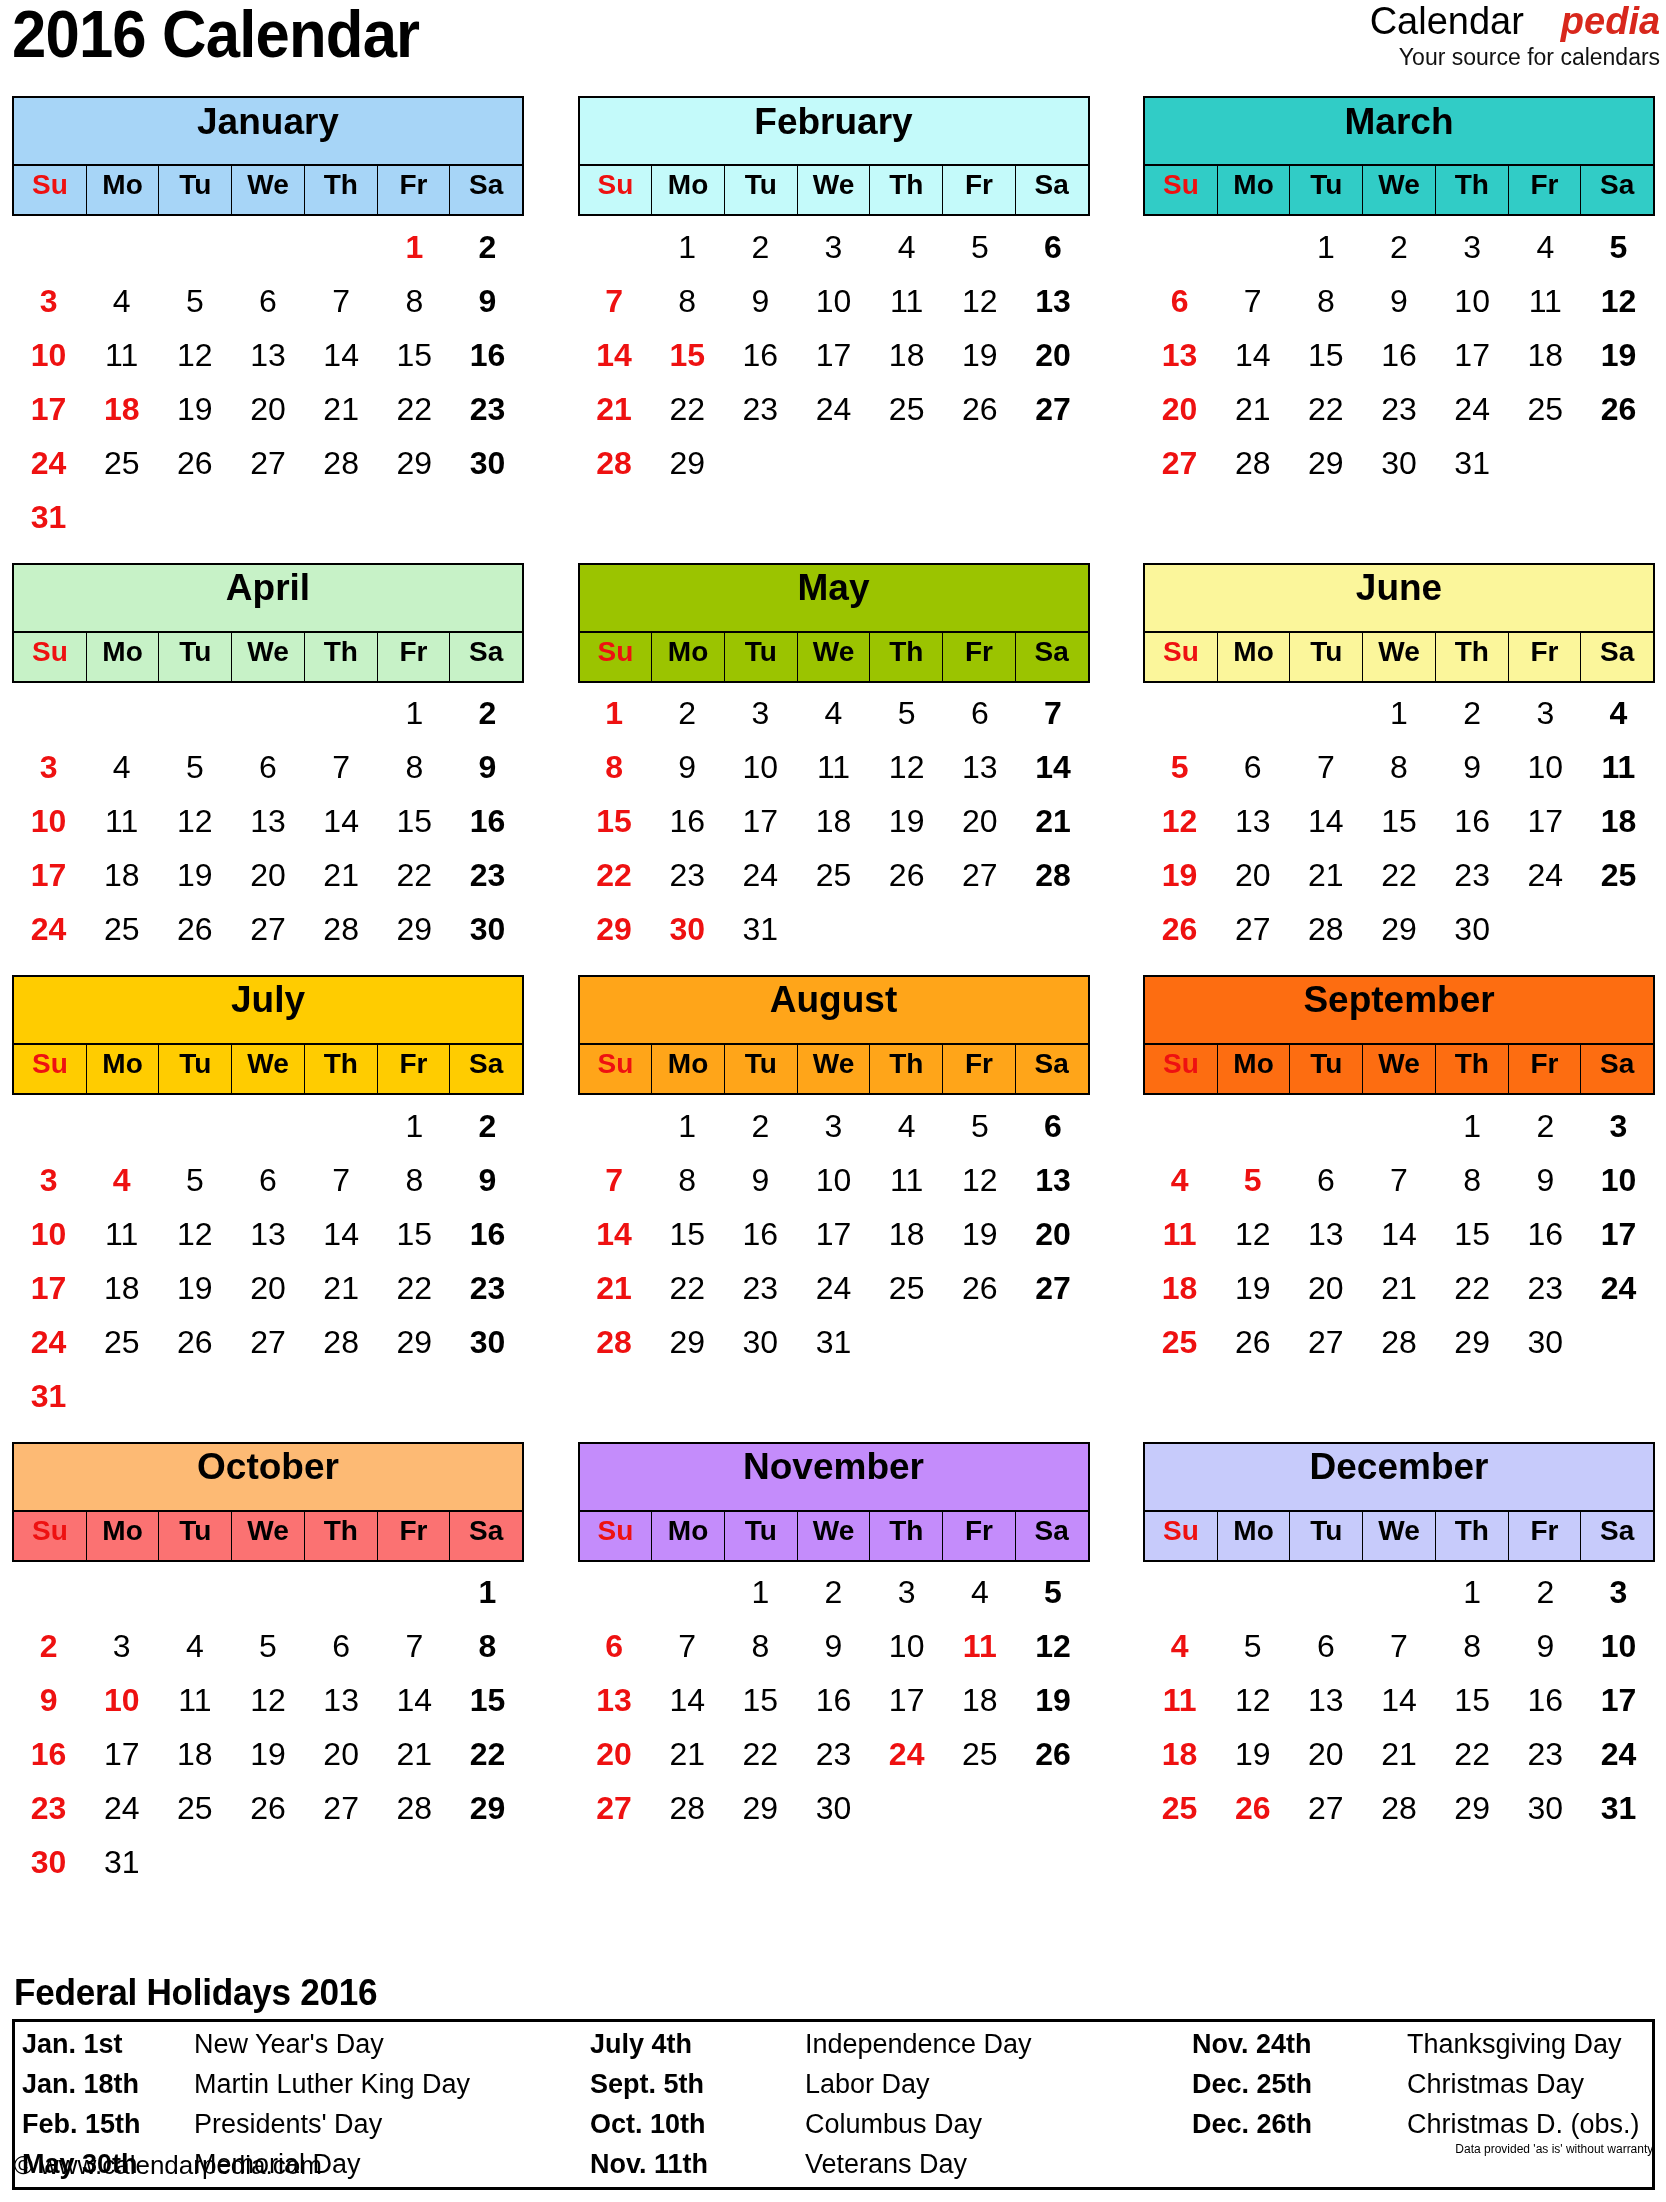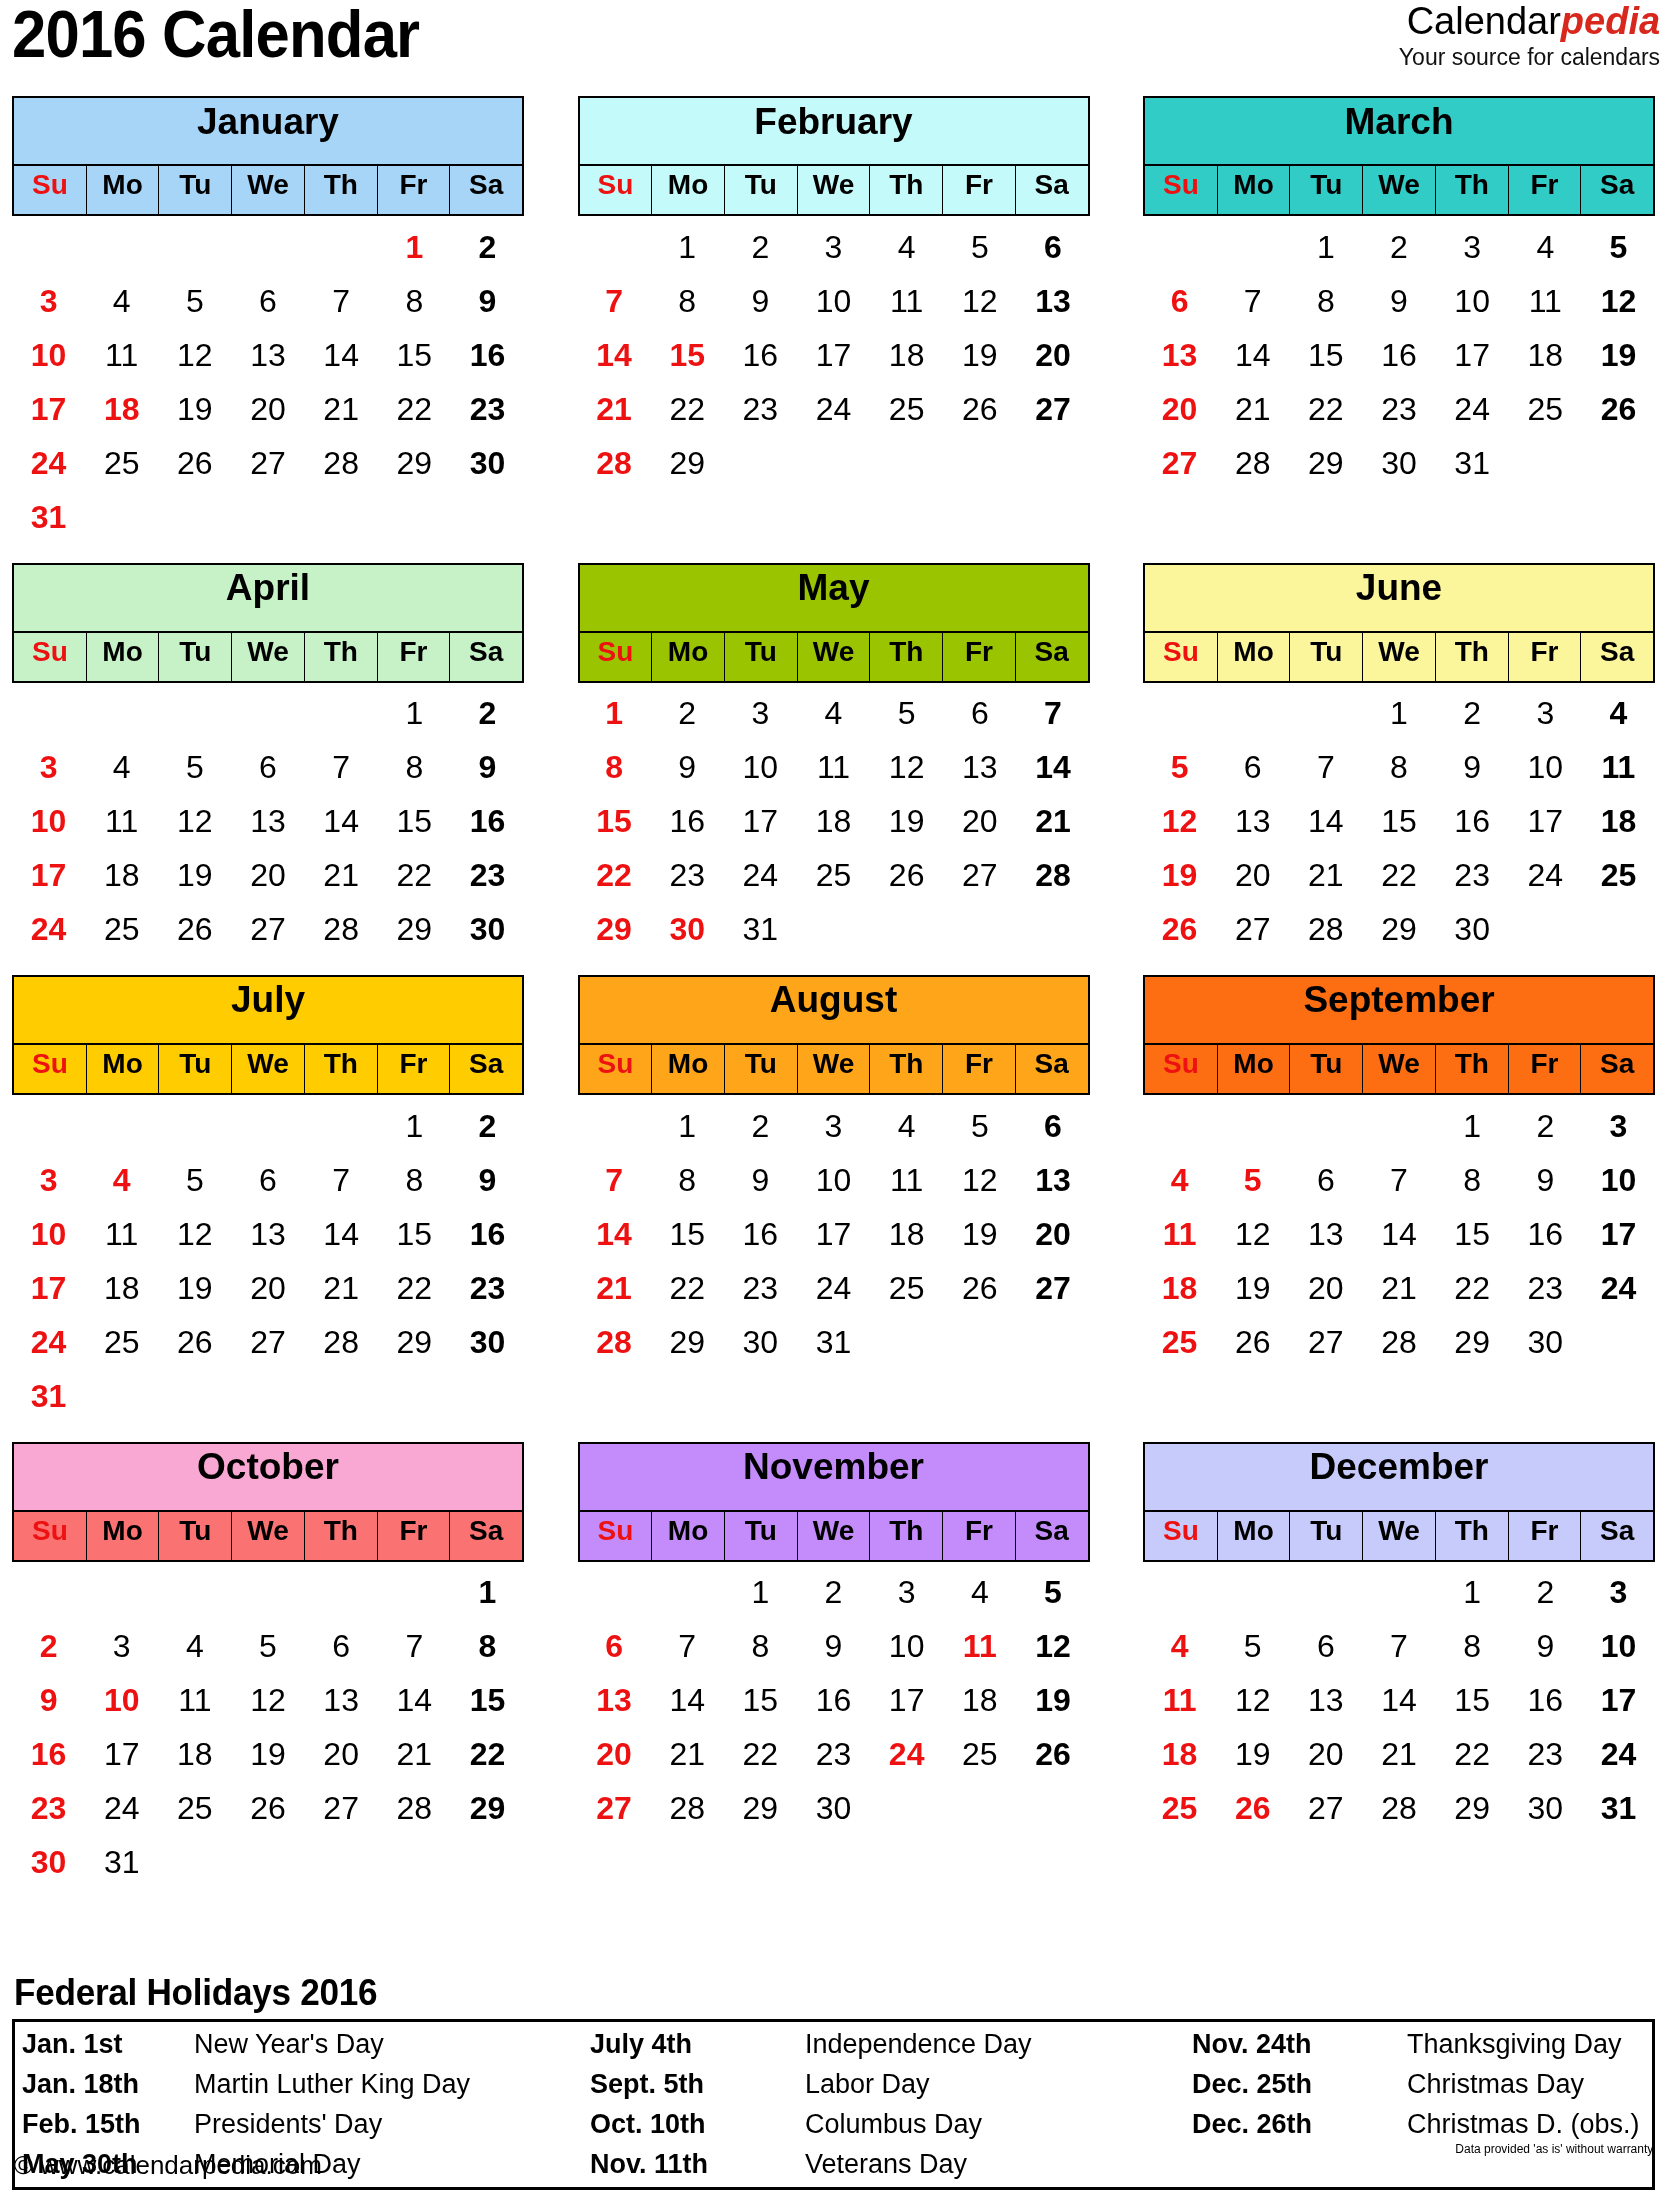--- a/index.html
+++ b/index.html
@@ -40,21 +40,21 @@
     right: 6.9px;
     top: 1.7px;
     text-align: right;
     line-height: 1.05;
   }
   #brand-logo {
     font-size: 38px;
     white-space: nowrap;
   }
   #brand-logo .b-cal { color: #000000; font-weight: normal; }
-  #brand-logo .b-pedia { color: #d8271c; font-weight: bold; font-style: italic; }
+  #brand-logo .b-pedia { color: #d8271c; font-weight: bold; font-style: italic; margin-left: 37px; }
   #brand-tagline {
     font-size: 23px;
     color: #111111;
     margin-top: 3.4px;
     white-space: nowrap;
   }
 
   
   #months-area {
     position: relative;
@@ -657,21 +657,21 @@
           <div class="day">27</div>
           <div class="day">28</div>
           <div class="day">29</div>
           <div class="day">30</div>
           <div class="day empty"></div>
         </div>
       </div>
     </div>
     <div class="month-row" id="row-3">
       <div class="month">
-        <div class="month-title" style="background: #f9a8d4;">October</div>
+        <div class="month-title" style="background: #fdba74;">October</div>
         <div class="dow-row" style="background: rgb(251, 114, 114);">
           <div class="dow sun">Su</div>
           <div class="dow">Mo</div>
           <div class="dow">Tu</div>
           <div class="dow">We</div>
           <div class="dow">Th</div>
           <div class="dow">Fr</div>
           <div class="dow">Sa</div>
         </div>
         <div class="days-grid">

